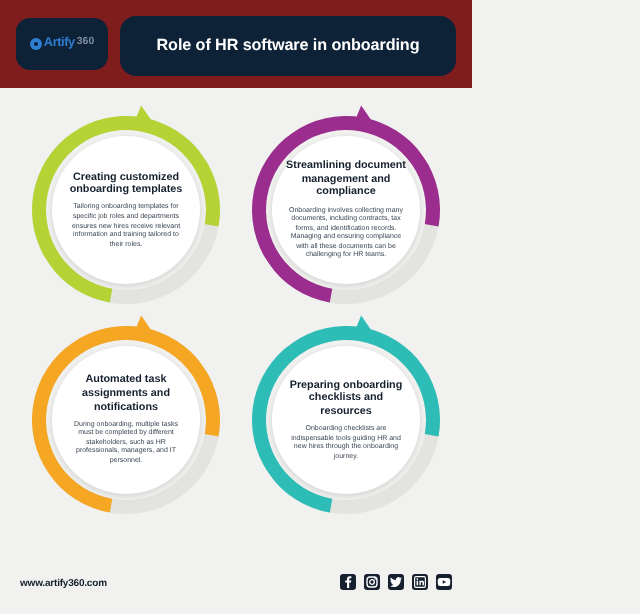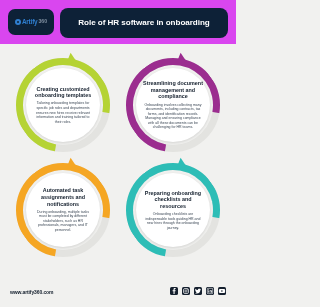--- a/index.html
+++ b/index.html
@@ -21,21 +21,21 @@
     background: #f1f1ef;
     overflow: hidden;
   }
 
   
   .header {
     position: absolute;
     left: 0; top: 0;
     width: 236px;
     height: 44px;
-    background: #d946ef;
+    background: #7f1d1d;
     z-index: 5;
   }
   .logo-pill {
     position: absolute;
     left: 8px; top: 9px;
     width: 46px; height: 26px;
     background: #0d2137;
     border-radius: 7px;
     display: flex;
     align-items: center;

